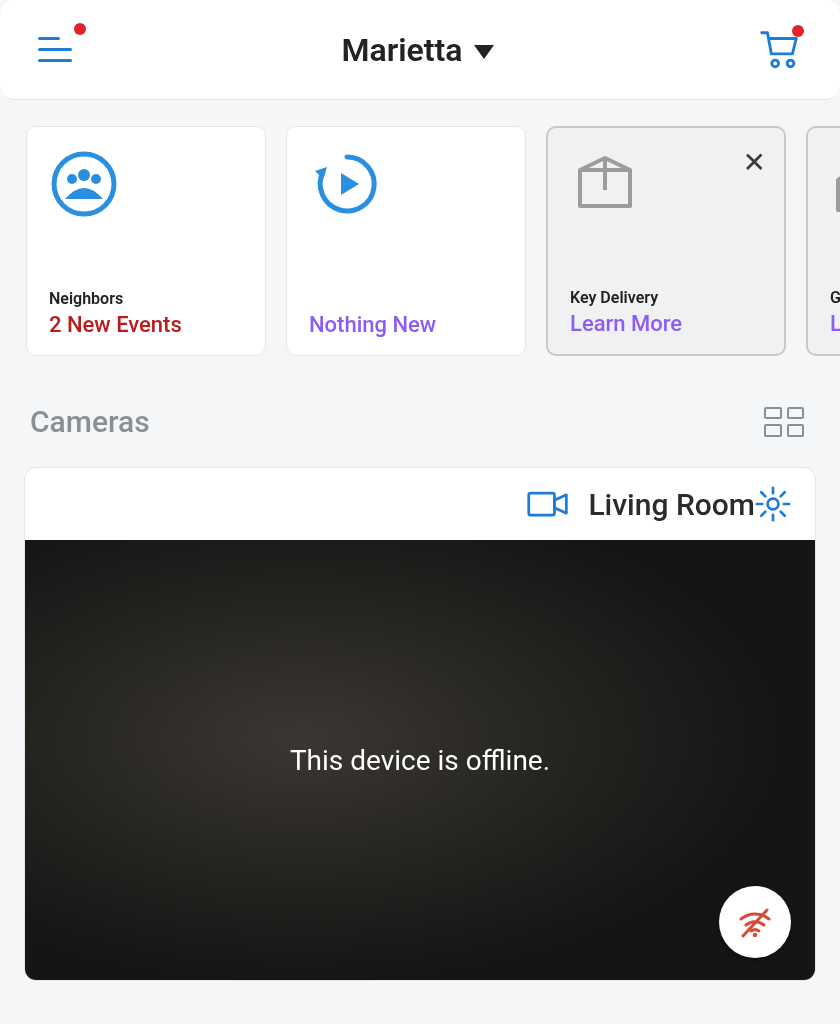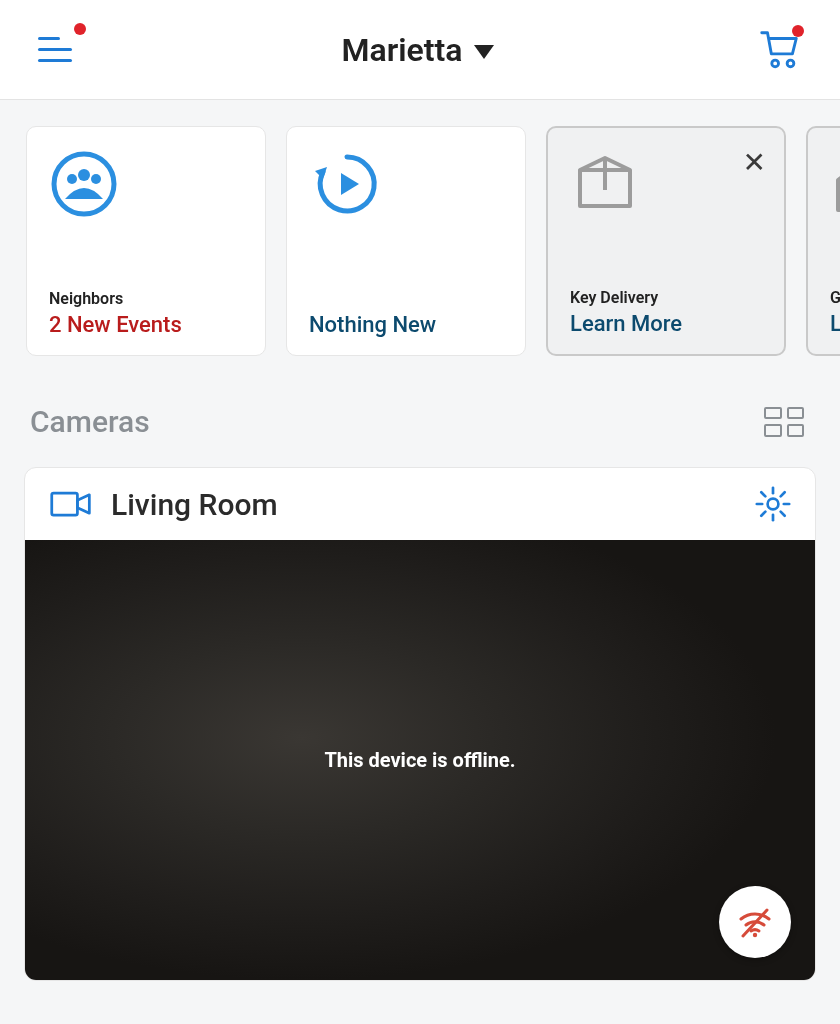--- a/index.html
+++ b/index.html
@@ -1,50 +1,50 @@
 <!DOCTYPE html>
 <html><head>
 <meta charset="utf-8">
 <style>
   * { box-sizing: border-box; margin: 0; padding: 0; }
   html, body { width: 840px; height: 1024px; font-family: -apple-system, BlinkMacSystemFont, "Segoe UI", Roboto, Helvetica, Arial, sans-serif; background: #f5f6f7; overflow: hidden; }
   
-  .header { height: 100px; background: #fff; border-bottom: 1px solid #e3e3e3; display: flex; align-items: center; justify-content: space-between; padding: 0 38px; }
+  .header { height: 100px; background: #fff; border-bottom: 1px solid #e3e3e3; display: flex; align-items: center; justify-content: space-between; padding: 0 38px; border-radius: 15px; }
   .menu-btn { position: relative; width: 42px; height: 42px; display: flex; flex-direction: column; justify-content: center; gap: 8px; }
   .menu-btn span { display: block; height: 3px; background: #1e7bd6; border-radius: 2px; }
   .menu-btn span:nth-child(1){ width: 22px; }
   .menu-btn span:nth-child(2){ width: 34px; }
   .menu-btn span:nth-child(3){ width: 34px; }
   .red-dot { position: absolute; top: -6px; right: -6px; width: 12px; height: 12px; background: #e0232b; border-radius: 50%; }
   .location { display: flex; align-items: center; gap: 12px; font-size: 32px; font-weight: 600; color: #222; }
   .location-caret { width: 0; height: 0; border-left: 10px solid transparent; border-right: 10px solid transparent; border-top: 14px solid #222; margin-top: 4px; }
   .cart-btn { position: relative; width: 46px; height: 46px; }
   .cart-btn .red-dot { top: -2px; right: -2px; }
   
   .cards { display: flex; gap: 20px; padding: 26px 0 26px 26px; overflow: hidden; }
   .card { flex: 0 0 240px; height: 230px; background: #fff; border: 1px solid #e6e6e6; border-radius: 10px; padding: 22px 22px 18px 22px; position: relative; display: flex; flex-direction: column; justify-content: space-between; }
   .card.muted { background: #f0f1f2; border: 2px solid #c9c9c9; }
   .card-icon { width: 70px; height: 70px; }
   .card-title { font-size: 16px; font-weight: 600; color: #222; margin-top: 6px; }
   .card-sub { font-size: 22px; font-weight: 500; margin-top: 4px; }
   .sub-blue { color: #b91c1c; }
-  .sub-gray { color: #0c4a6e; }
+  .sub-gray { color: #8b5cf6; }
   .close-x { position: absolute; top: 18px; right: 18px; font-size: 28px; color: #3a3a3a; font-weight: 400; }
   
   .section-head { display: flex; align-items: center; justify-content: space-between; padding: 22px 36px 28px 30px; }
   .section-title { font-size: 30px; font-weight: 500; color: #8a8f94; }
   .grid-icon { width: 40px; height: 30px; display: grid; grid-template-columns: 1fr 1fr; grid-template-rows: 1fr 1fr; gap: 5px; }
   .grid-icon span { border: 2.5px solid #8a8f94; border-radius: 2px; }
   
   .cam-card { margin: 0 24px; background: #fff; border: 1px solid #e6e6e6; border-radius: 12px; overflow: hidden; }
-  .cam-head { display: flex; align-items: center; justify-content: space-between; padding: 18px 24px; }
+  .cam-head { display: flex; align-items: center; justify-content: flex-end; padding: 18px 24px; }
   .cam-head-left { display: flex; align-items: center; gap: 18px; }
   .cam-name { font-size: 30px; font-weight: 500; color: #2b2b2b; }
   .cam-body { position: relative; height: 440px; background: radial-gradient(ellipse 60% 55% at 35% 45%, #3a3733 0%, #2b2926 40%, #1f1d1b 75%, #171513 100%); display: flex; align-items: center; justify-content: center; }
-  .offline-text { color: #fff; font-size: 20px; font-weight: 700; }
+  .offline-text { color: #fff; font-size: 28px; font-weight: 400; }
   .wifi-off { position: absolute; right: 24px; bottom: 22px; width: 72px; height: 72px; border-radius: 50%; background: #fff; display: flex; align-items: center; justify-content: center; box-shadow: 0 2px 6px rgba(0,0,0,.3); }
 </style>
 </head>
 <body>
 
 <div class="header">
   <div class="menu-btn">
     <span></span>
       <span></span>
       <span></span>

